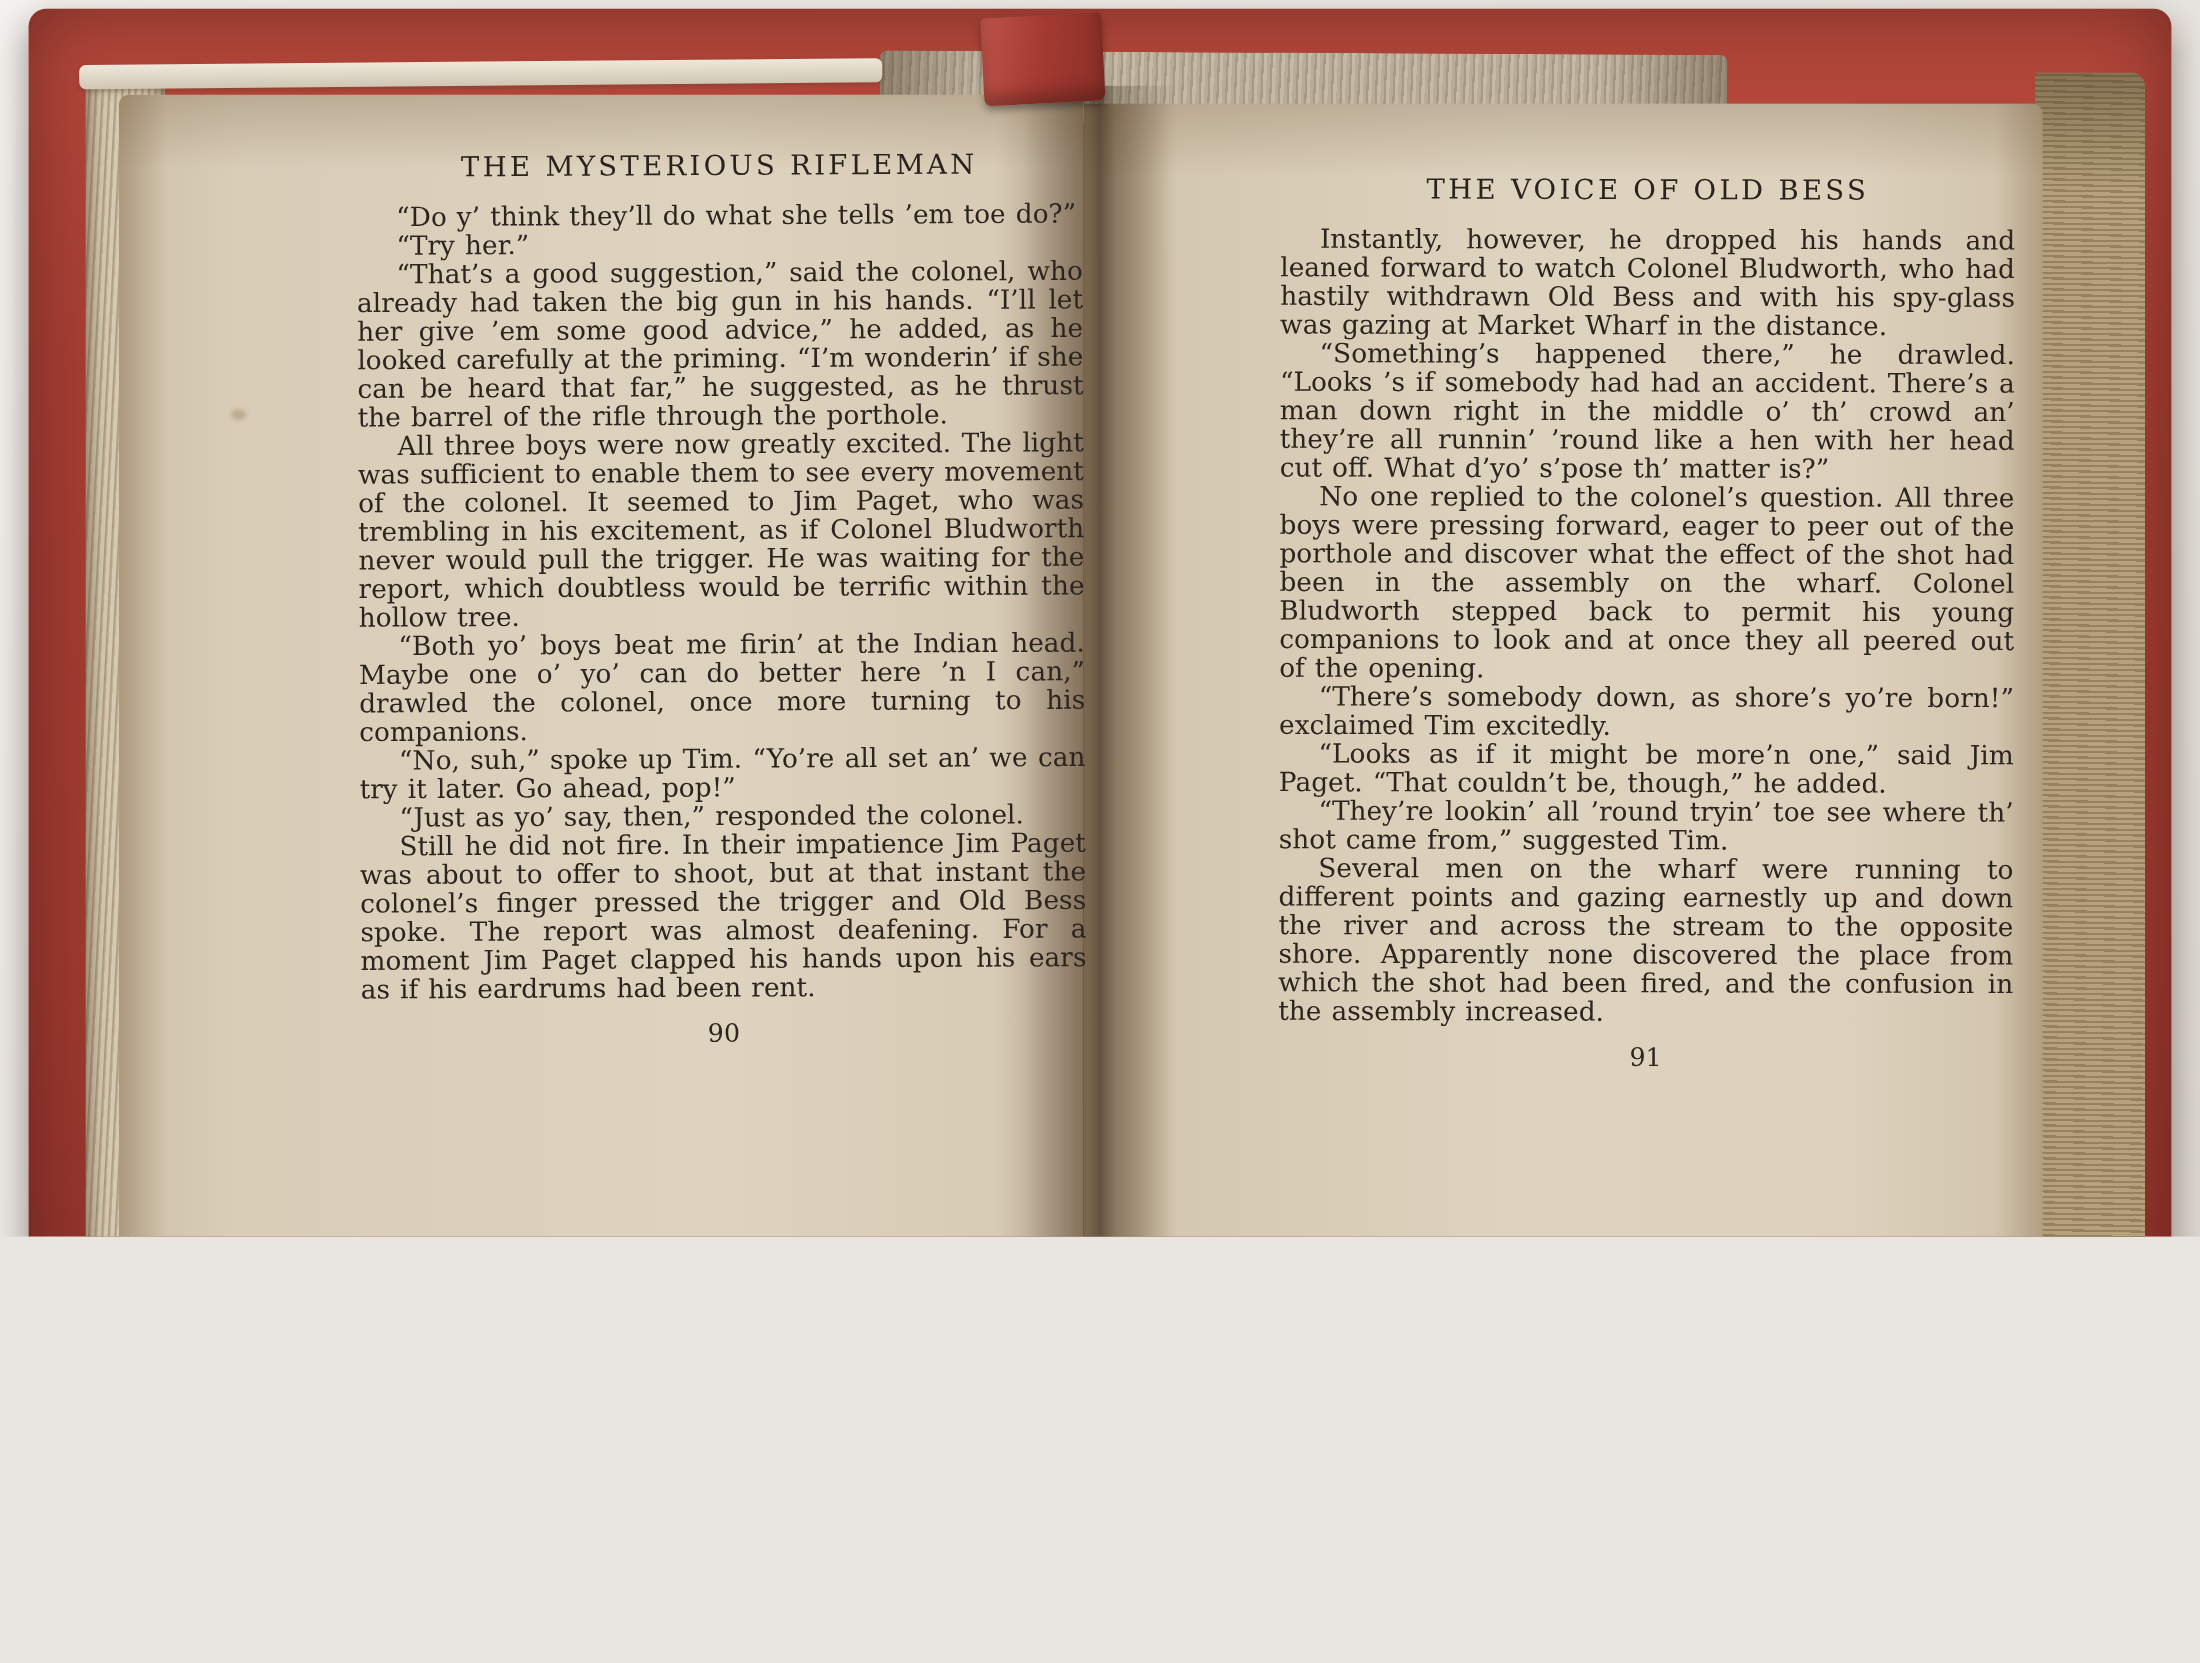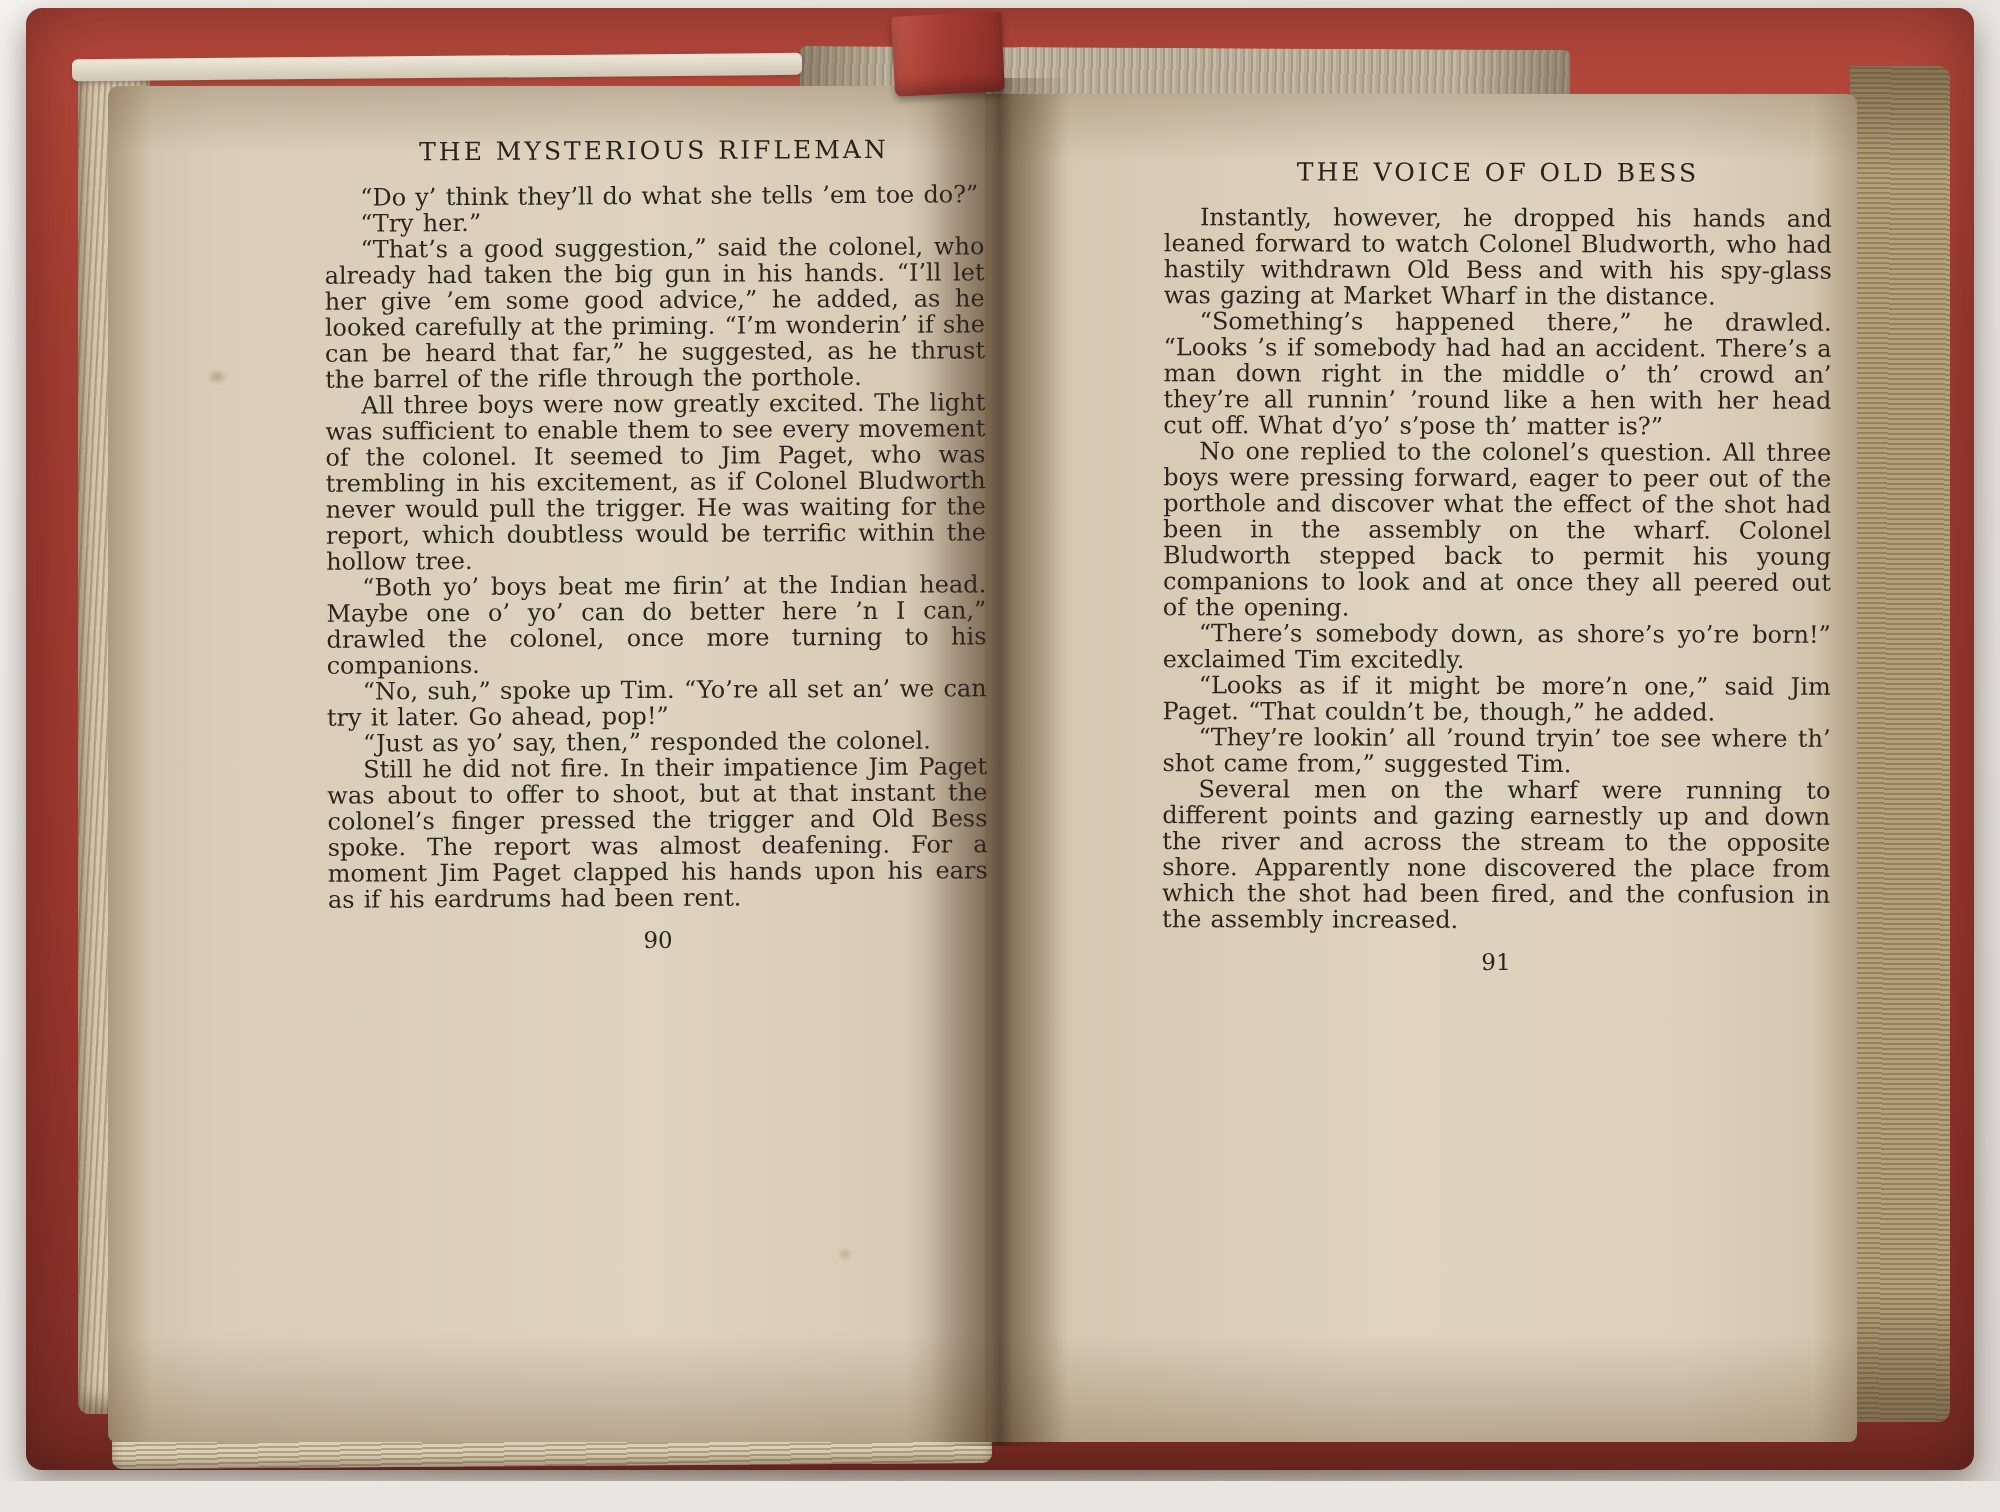--- a/index.html
+++ b/index.html
@@ -1,20 +1,20 @@
 <!DOCTYPE html>
 <html><head>
 <meta charset="utf-8">
 <style>
   * { margin:0; padding:0; box-sizing:border-box; }
   html,body { width:2000px; height:1512px; }
   body { font-family:"DejaVu Serif", serif; background:#e9e6e1; overflow:hidden; }
 
   .scene {
-    position:relative; width:2000px; height:1481px; overflow:hidden;
+    position:relative; width:2000px; height:1124px; overflow:hidden;
     background:linear-gradient(140deg,#f5f3f0 0%, #ece9e4 45%, #ddd9d2 100%);
   }
 
   .book-shadow {
     position:absolute; left:70px; top:1408px; width:1860px; height:80px;
     background:radial-gradient(ellipse at center, rgba(66,50,38,0.55) 0%, rgba(66,50,38,0) 70%);
     filter:blur(10px);
   }
 
   .cover {

